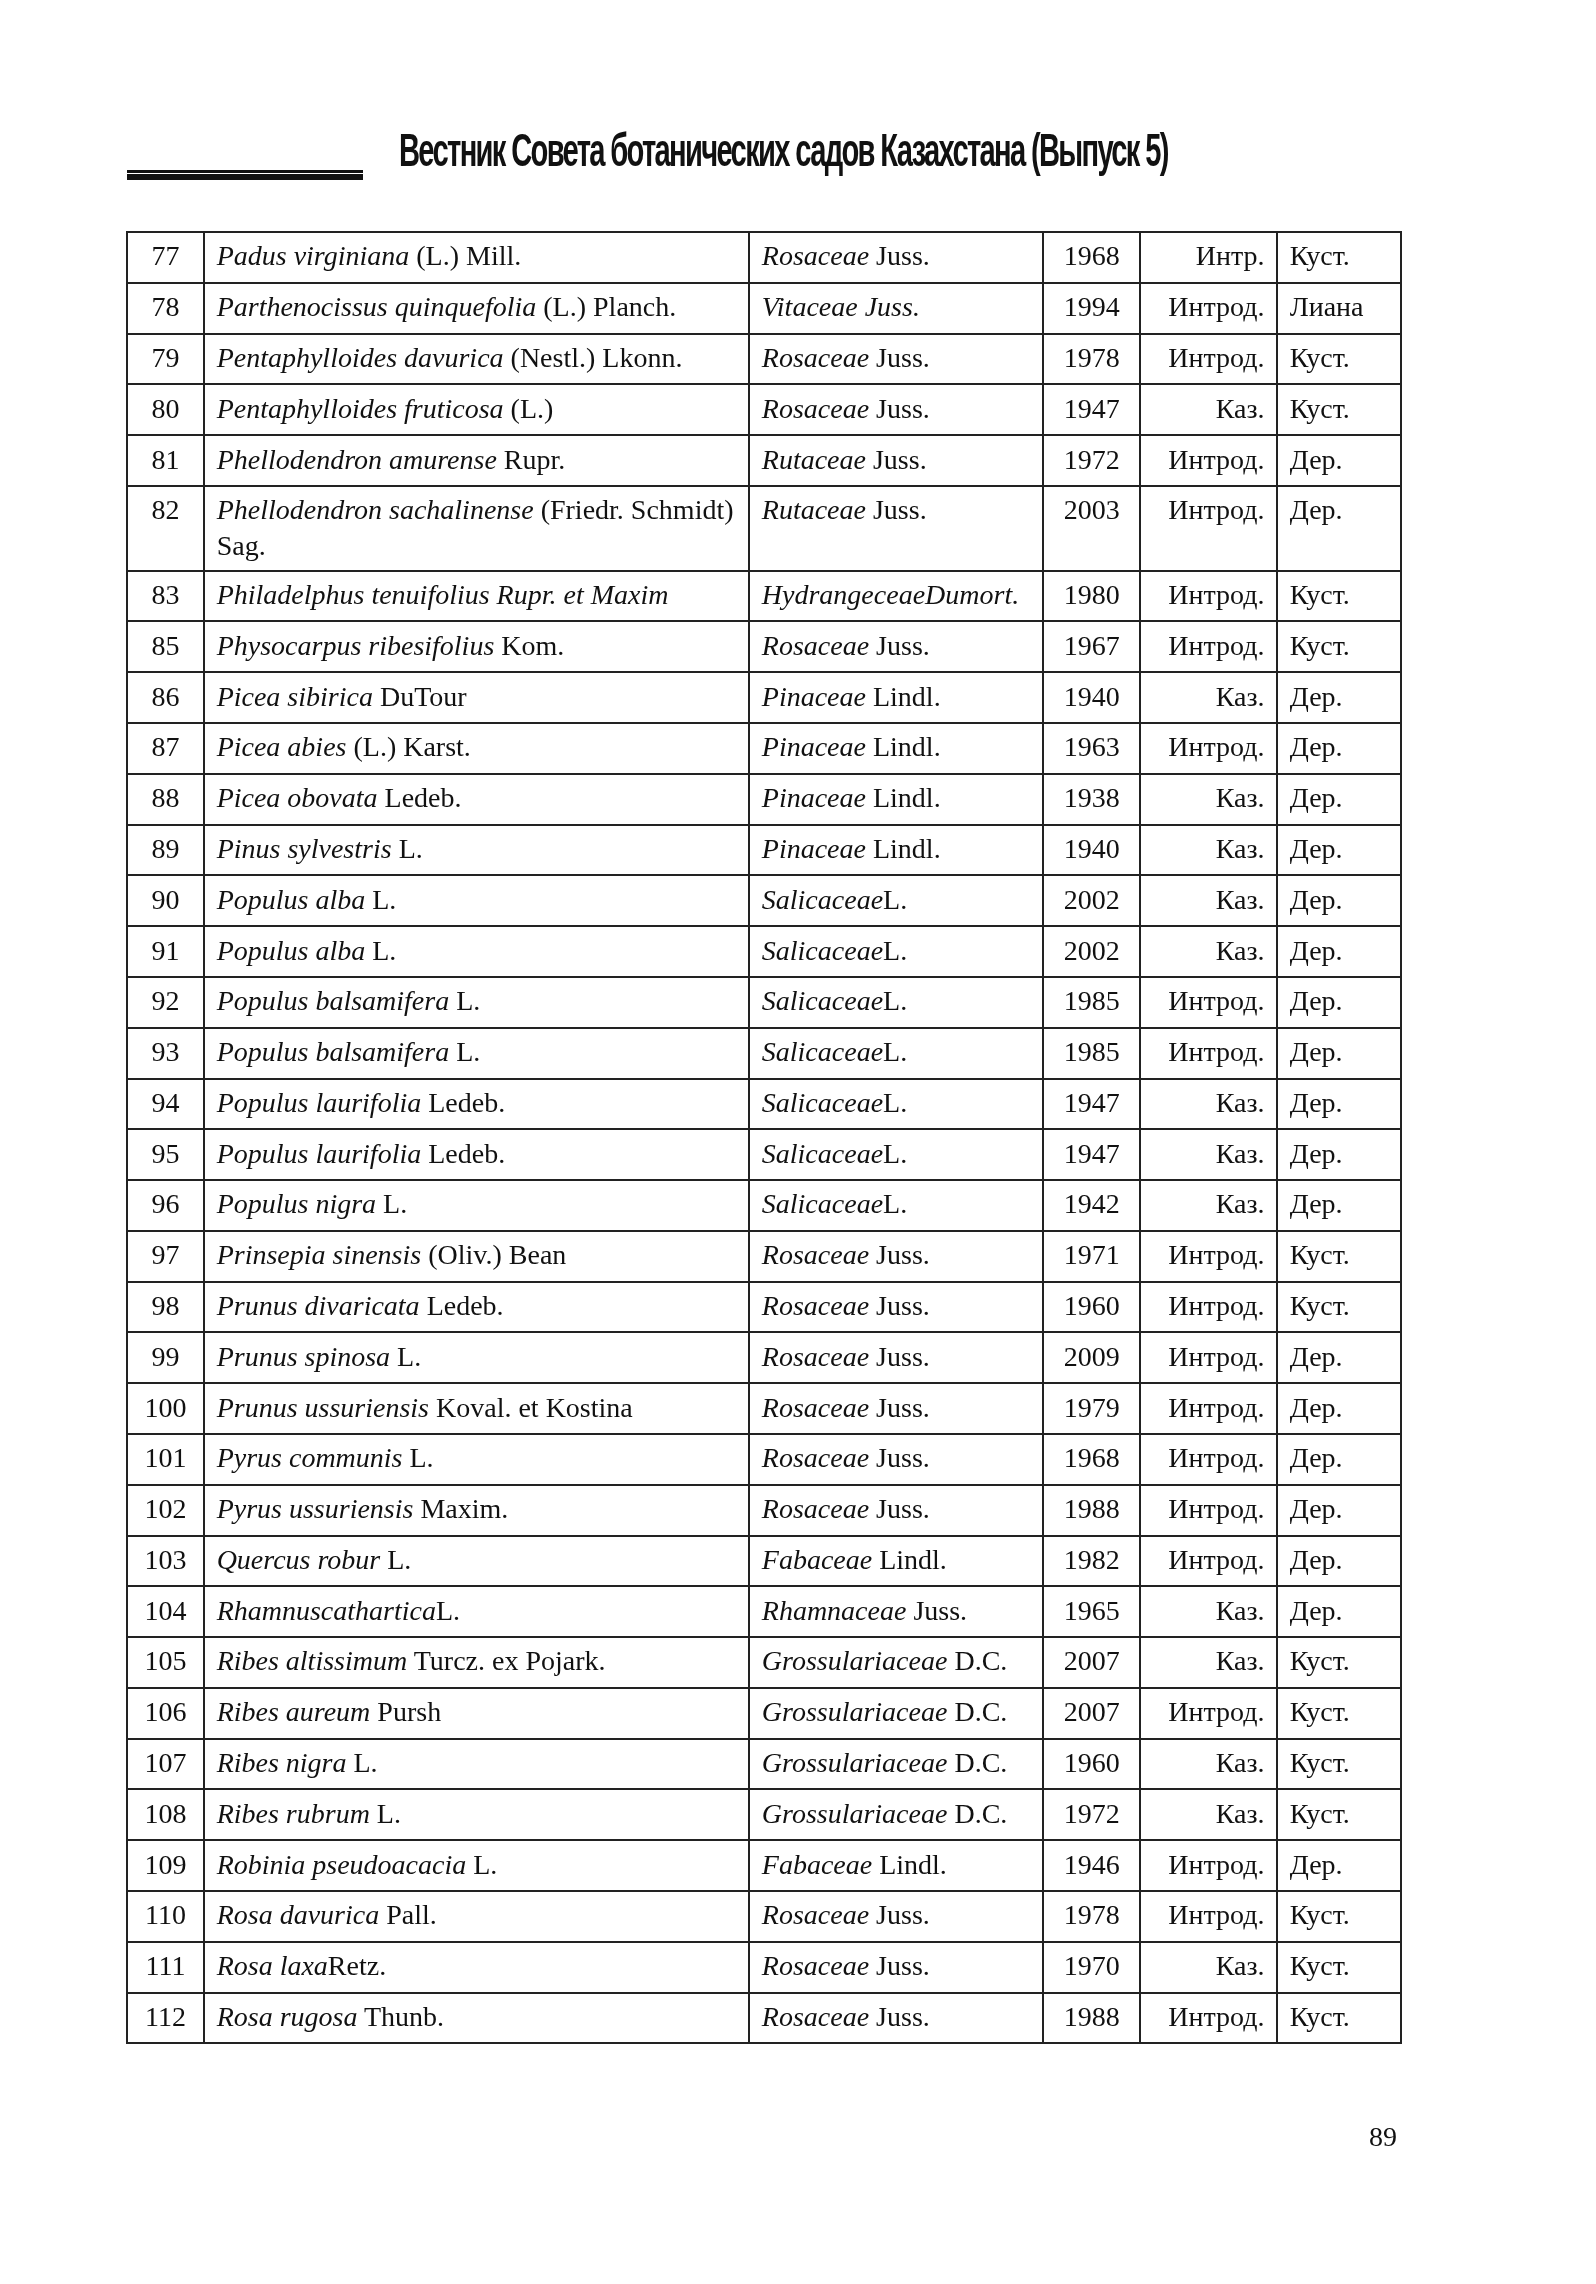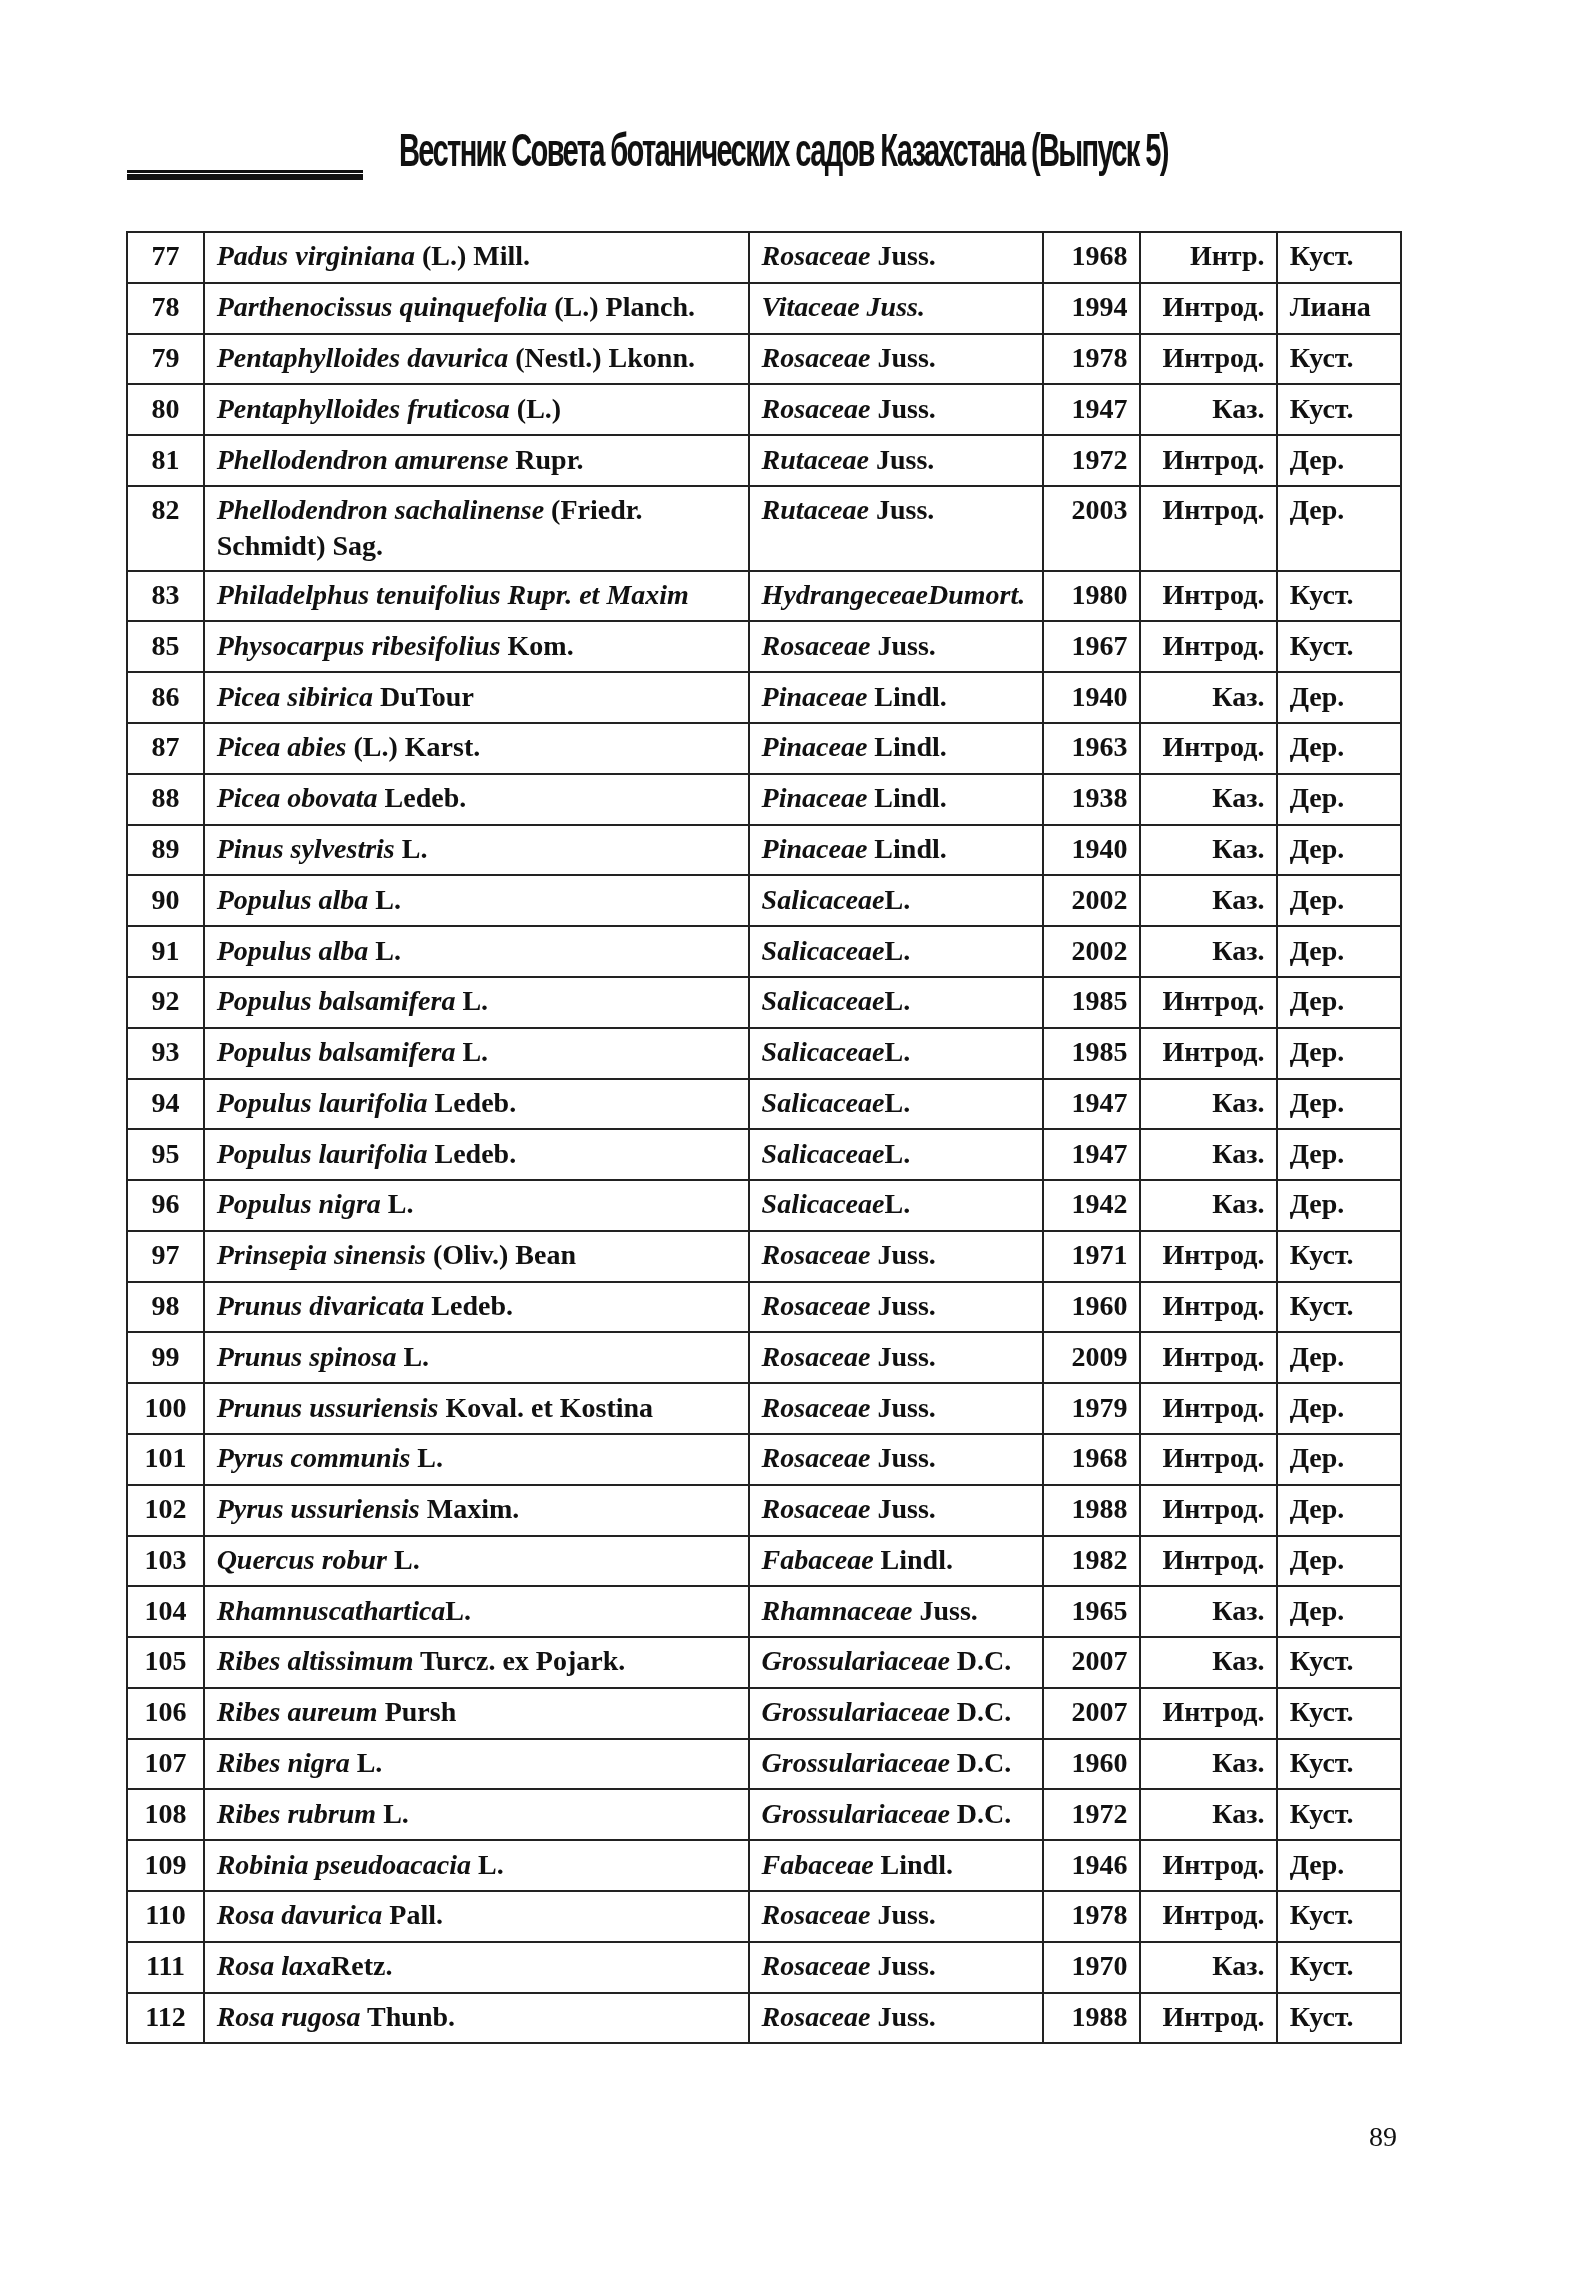--- a/index.html
+++ b/index.html
@@ -3,26 +3,26 @@
 <meta charset="utf-8">
 <style>
   html, body { margin: 0; padding: 0; background: #ffffff; }
   body { width: 1597px; height: 2285px; position: relative; font-family: "Liberation Serif", "DejaVu Serif", serif; color: #111; }
   .header { position: absolute; left: 125px; top: 106px; width: 1281px; height: 63px; margin-top: 17px; }
   .header-rule { position: absolute; left: 1.8px; top: 47px; width: 236px; }
   .header-rule .thin { height: 2.7px; background: #111; }
   .header-rule .gap { height: 1.8px; background: #fff; }
   .header-rule .thick { height: 5.4px; background: #111; }
   .header-title { position: absolute; left: 274px; top: 0; font-family: "Liberation Sans Narrow", "Liberation Sans", sans-serif; font-weight: bold; font-size: 47px; letter-spacing: -2.7px; transform: scaleX(0.62); transform-origin: left top; white-space: nowrap; line-height: 54px; }
-  table.species { position: absolute; left: 126px; top: 231px; width: 1276px; border-collapse: collapse; font-size: 28px; font-weight: bold; }
+  table.species { position: absolute; left: 126px; top: 231px; width: 1276px; border-collapse: collapse; font-size: 28px; }
   table.species td { border: 2.7px solid #222; padding: 5.4px 11.6px 5.4px 11.6px; vertical-align: top; line-height: 36px; height: 38px; }
   td.num { width: 52px; text-align: center; padding-left: 3.6px; padding-right: 3.6px; }
   td.name { width: 524px; }
   td.family { width: 269px; }
-  td.year { width: 72px; text-align: right; padding-left: 3.6px; padding-right: 3.6px; margin-top: 44px; }
+  td.year { width: 72px; text-align: center; padding-left: 3.6px; padding-right: 3.6px; margin-top: 44px; }
   td.origin { width: 112px; text-align: right; }
   td.form { width: 99px; margin-left: 36px; }
   .it { font-style: italic; }
   .page-number { position: absolute; right: 200px; top: 2121px; font-size: 28px; }
 </style>
 </head>
 <body>
 
 <div class="header">
   <div class="header-rule">

